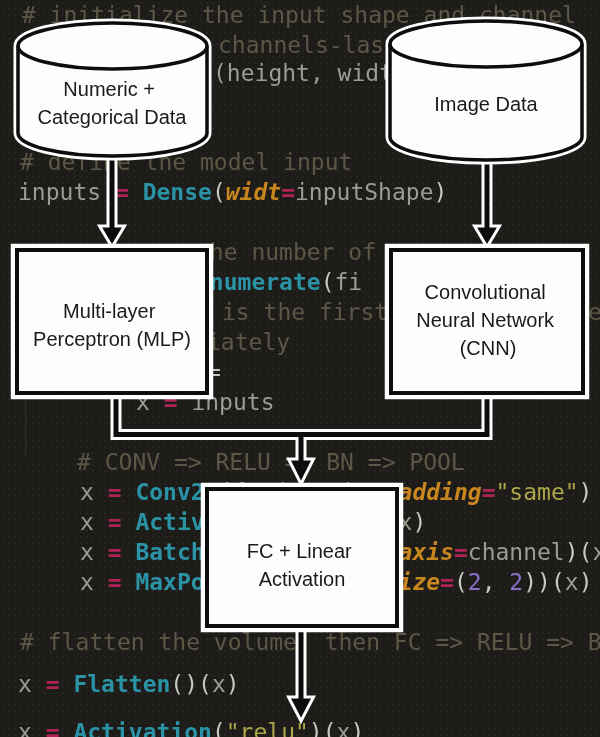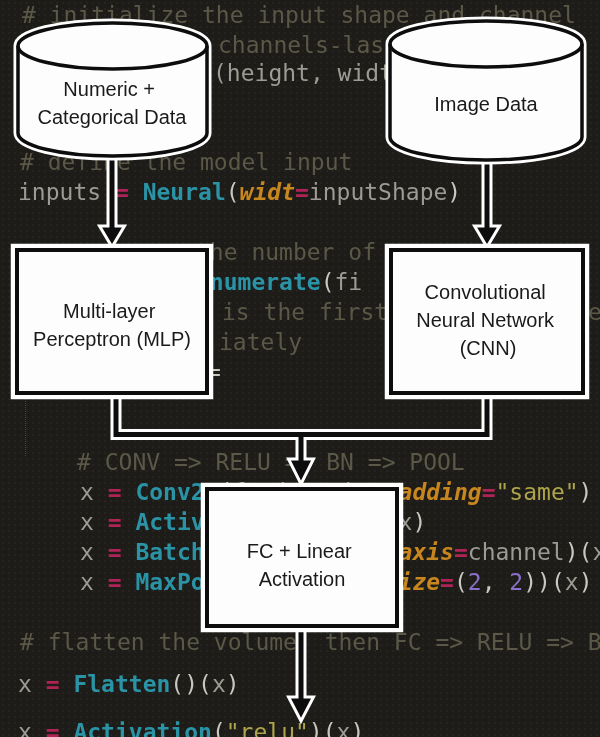--- a/index.html
+++ b/index.html
@@ -30,27 +30,28 @@
 </head>
 <body>
 
 <div class="screen">
 
   <div id="code-layer">
       <div class="cl" style="left: 22px; top: 3px;"><span class="tk-cm"># initialize the input shape and channel</span></div>
       <div class="cl" style="left: 218px; top: 33px;"><span class="tk-cm">channels-last</span></div>
       <div class="cl" style="left: 213px; top: 61px;"><span class="tk-cd">(height, widt</span></div>
       <div class="cl" style="left: 20px; top: 150px;"><span class="tk-cm"># define the model input</span></div>
-      <div class="cl" style="left: 18px; top: 180px;"><span class="tk-cd">inputs </span><span class="tk-op">=</span><span class="tk-cd"> </span><span class="tk-fn">Neural</span><span class="tk-pn">(</span><span class="tk-pm">widt</span><span class="tk-op">=</span><span class="tk-cd">inputShape</span><span class="tk-pn">)</span></div>
+      <div class="cl" style="left: 18px; top: 180px;"><span class="tk-cd">inputs </span><span class="tk-op">=</span><span class="tk-cd"> </span><span class="tk-fn">Dense</span><span class="tk-pn">(</span><span class="tk-pm">widt</span><span class="tk-op">=</span><span class="tk-cd">inputShape</span><span class="tk-pn">)</span></div>
       <div class="cl" style="left: 196px; top: 240px;"><span class="tk-cm">the number of</span></div>
       <div class="cl" style="left: 196px; top: 270px;"><span class="tk-fn">enumerate</span><span class="tk-pn">(</span><span class="tk-cd">fi</span></div>
       <div class="cl" style="left: 222px; top: 300px;"><span class="tk-cm">is the first</span></div>
       <div class="cl" style="left: 588px; top: 300px;"><span class="tk-cm">e</span></div>
-      <div class="cl" style="left: 207px; top: 330px; margin-left: 12px;"><span class="tk-cm">iately</span></div>
+      <div class="cl" style="left: 207px; top: 330px;"><span class="tk-cm">iately</span></div>
       <div class="cl" style="left: 207px; top: 360px;"><span class="tk-pn">=</span></div>
+      <div class="cl" style="left: 136px; top: 390px;"><span class="tk-cd">x </span><span class="tk-op">=</span><span class="tk-cd"> inputs</span></div>
       <div class="cl" style="left: 77px; top: 450px;"><span class="tk-cm"># CONV =&gt; RELU =&gt; BN =&gt; POOL</span></div>
       <div class="cl" style="left: 80px; top: 480px;"><span class="tk-cd">x </span><span class="tk-op">=</span><span class="tk-cd"> </span><span class="tk-fn">Conv2D</span><span class="tk-pn">(</span><span class="tk-cd">f, (3, 3), </span><span class="tk-pm">padding</span><span class="tk-op">=</span><span class="tk-st">"same"</span><span class="tk-pn">)</span></div>
       <div class="cl" style="left: 80px; top: 510px;"><span class="tk-cd">x </span><span class="tk-op">=</span><span class="tk-cd"> </span><span class="tk-fn">Activation</span><span class="tk-pn">(</span><span class="tk-st">"relu"</span><span class="tk-pn">)(</span><span class="tk-cd">x</span><span class="tk-pn">)</span></div>
       <div class="cl" style="left: 80px; top: 540px;"><span class="tk-cd">x </span><span class="tk-op">=</span><span class="tk-cd"> </span><span class="tk-fn">BatchNormalization</span><span class="tk-pn">(</span><span class="tk-pm">axis</span><span class="tk-op">=</span><span class="tk-cd">channel</span><span class="tk-pn">)(</span><span class="tk-cd">x</span></div>
       <div class="cl" style="left: 80px; top: 570px;"><span class="tk-cd">x </span><span class="tk-op">=</span><span class="tk-cd"> </span><span class="tk-fn">MaxPooling2D</span><span class="tk-pn">(</span><span class="tk-pm">pool_size</span><span class="tk-op">=</span><span class="tk-pn">(</span><span class="tk-nm">2</span><span class="tk-pn">, </span><span class="tk-nm">2</span><span class="tk-pn">))(</span><span class="tk-cd">x</span><span class="tk-pn">)</span></div>
       <div class="cl" style="left: 20px; top: 630px;"><span class="tk-cm"># flatten the volume, then FC =&gt; RELU =&gt; B</span></div>
       <div class="cl" style="left: 18px; top: 660px; margin-top: 12px;"><span class="tk-cd">x </span><span class="tk-op">=</span><span class="tk-cd"> </span><span class="tk-fn">Flatten</span><span class="tk-pn">()(</span><span class="tk-cd">x</span><span class="tk-pn">)</span></div>
       <div class="cl" style="left: 18px; top: 720px;"><span class="tk-cd">x </span><span class="tk-op">=</span><span class="tk-cd"> </span><span class="tk-fn">Activation</span><span class="tk-pn">(</span><span class="tk-st">"relu"</span><span class="tk-pn">)(</span><span class="tk-cd">x</span><span class="tk-pn">)</span></div>
     </div>
 

